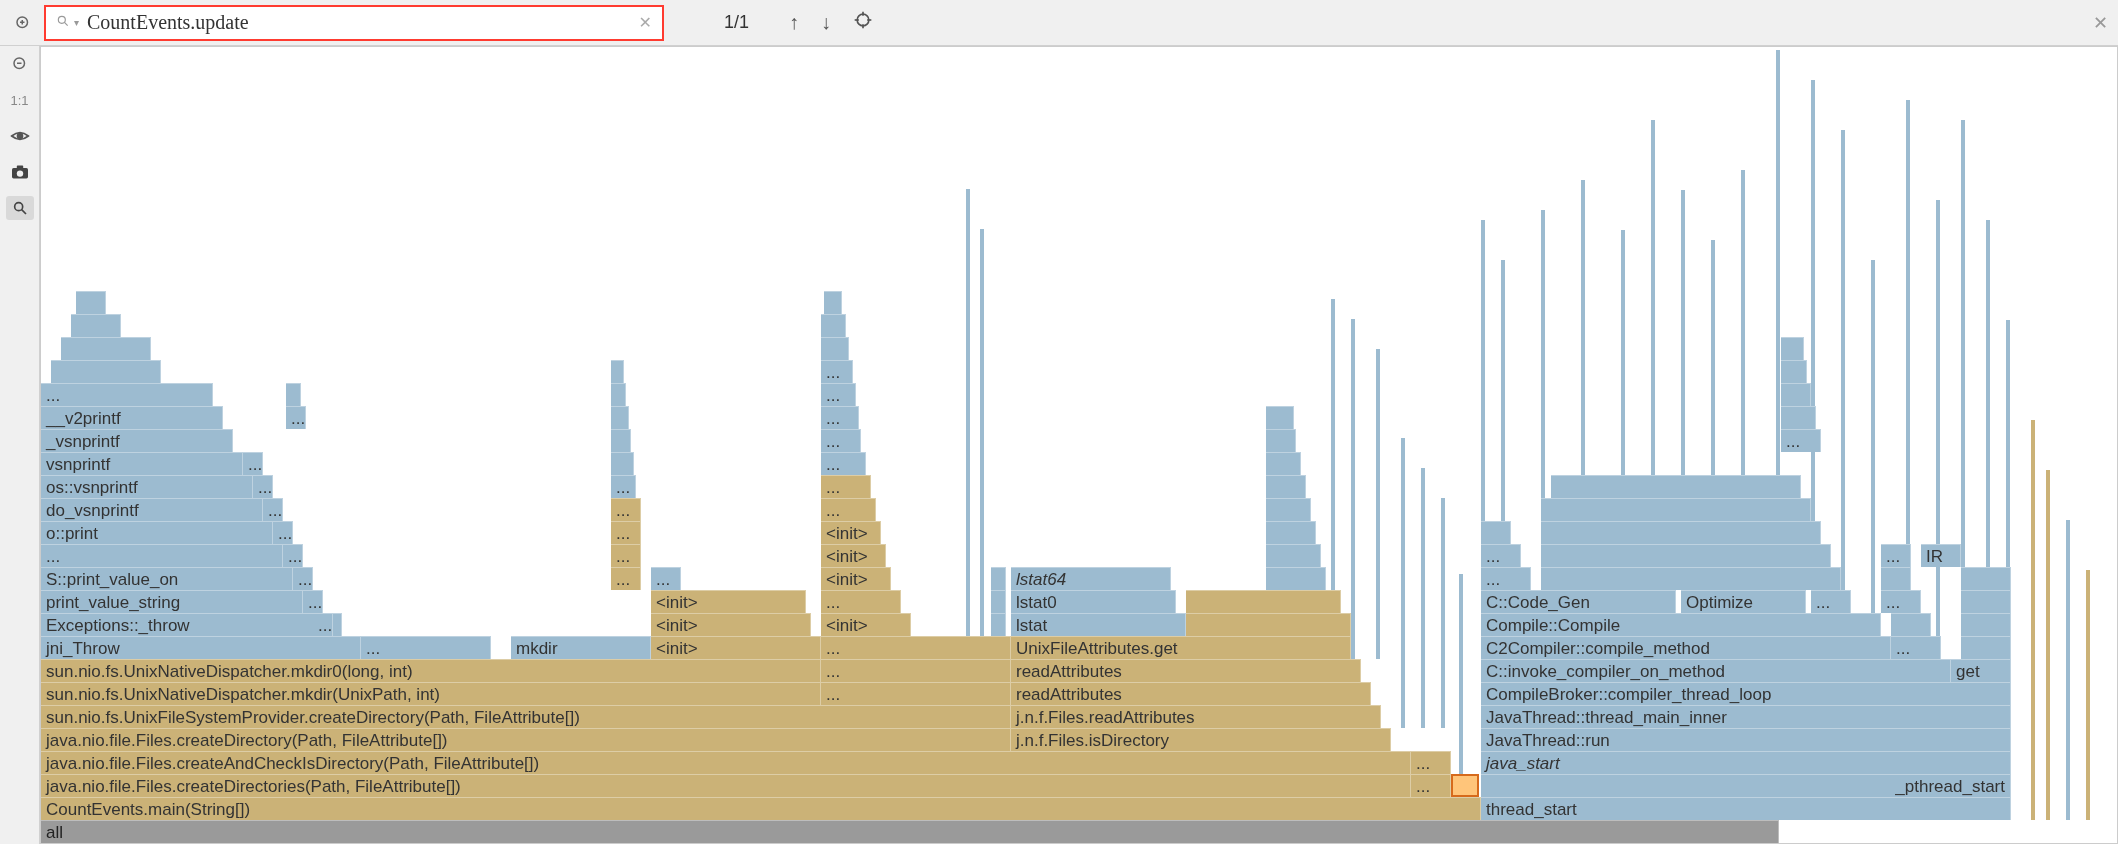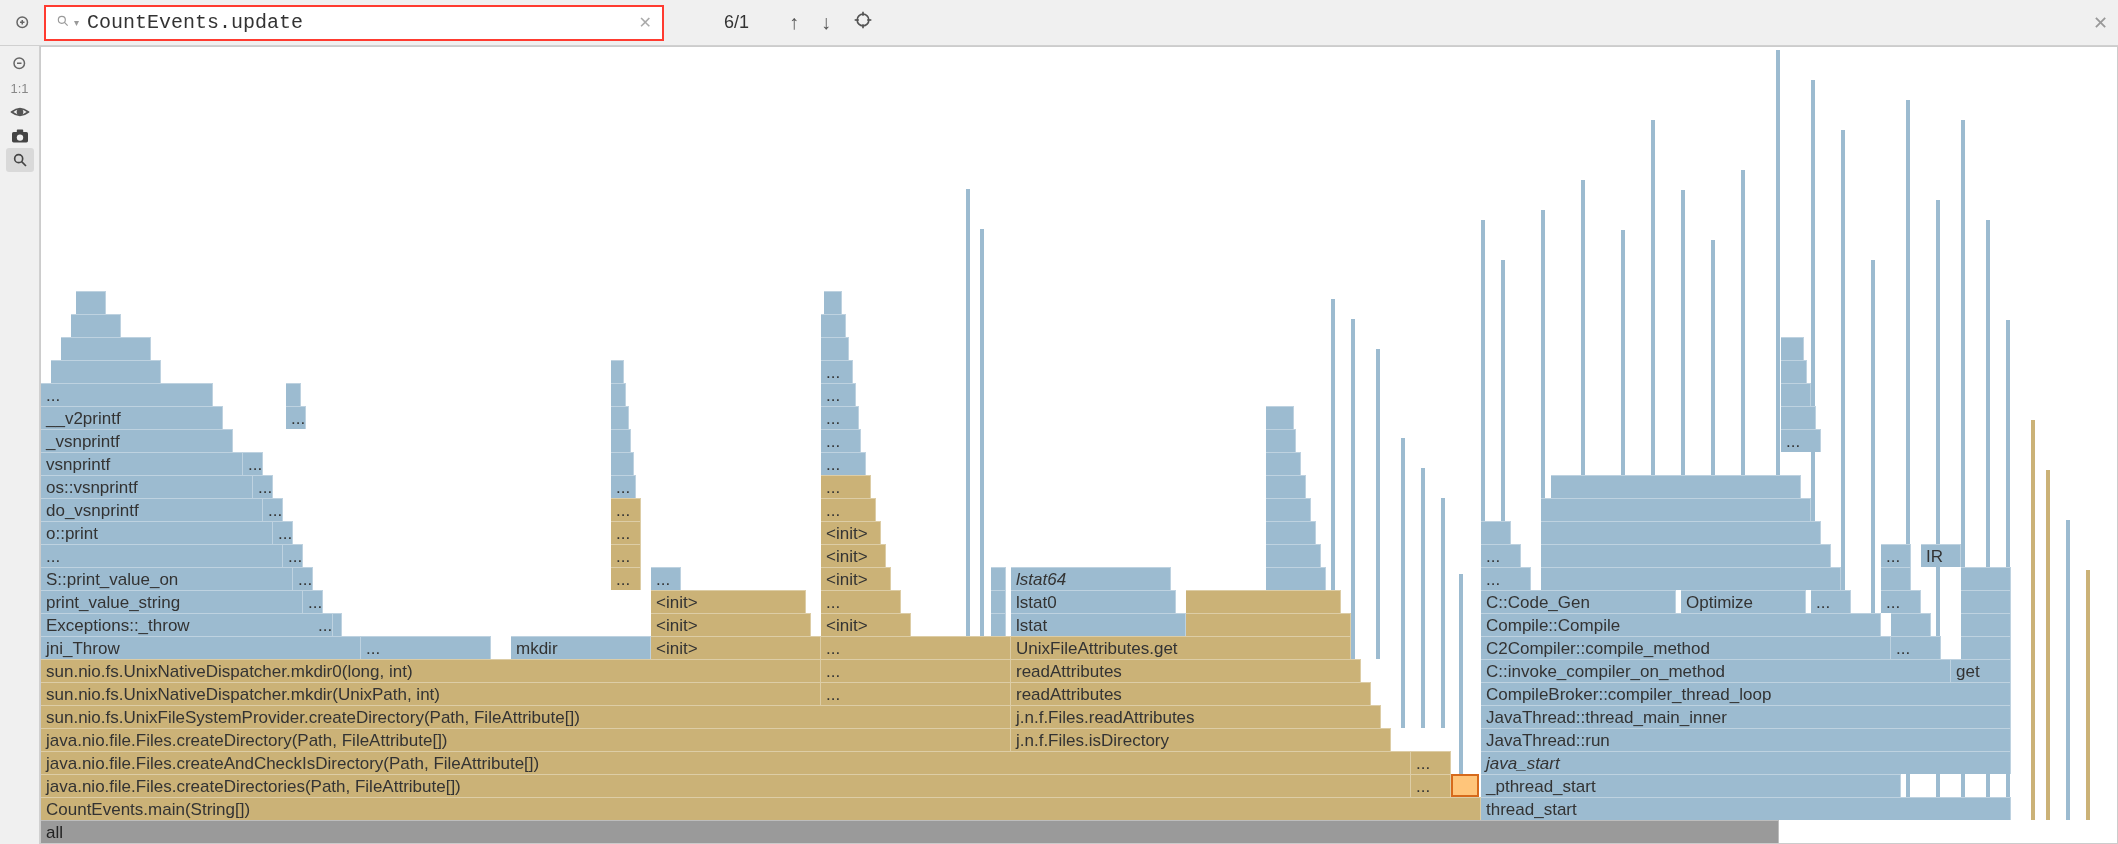--- a/index.html
+++ b/index.html
@@ -40,21 +40,21 @@
     display: flex;
     align-items: center;
     padding: 0 10px;
   }
   .search-wrap .mag { color: #999; font-size: 16px; margin-right: 4px; }
   .search-wrap .drop { color: #999; font-size: 10px; margin-right: 8px; }
   .search-wrap input {
     border: none; outline: none;
     flex: 1;
     font-size: 20px;
-    font-family: Liberation Mono, monospace;
+    font-family: Liberation Serif, serif;
     color: #333;
   }
   .search-wrap .clear { color: #aaa; cursor: pointer; font-size: 16px; }
   .match-count { margin-left: 60px; font-size: 18px; color: #333; }
   .nav-arrows { margin-left: 40px; display: flex; align-items: center; gap: 22px; }
   .nav-arrows span { color: #555; font-size: 20px; cursor: pointer; }
   .close-panel {
     position: absolute; right: 10px;
     color: #999; font-size: 18px; cursor: pointer;
   }
@@ -64,20 +64,21 @@
     position: absolute;
     top: 46px; left: 0;
     width: 40px;
     background: #f0f0f0;
     border-right: 1px solid #d0d0d0;
     bottom: 0;
     display: flex;
     flex-direction: column;
     align-items: center;
     padding-top: 6px;
+    gap: 12px;
   }
   .left-toolbar .side-btn {
     width: 28px; height: 24px;
     display: flex; align-items: center; justify-content: center;
     color: #555; font-size: 16px; cursor: pointer;
   }
   .side-btn.small-txt { font-size: 13px; font-weight: 500; color: #888; }
   .side-btn.active { background: #d9d9d9; border-radius: 3px; }
 
   
@@ -128,21 +129,21 @@
     <span class="mag">
       <svg width="14" height="14" viewBox="0 0 24 24" fill="none" stroke="#999" stroke-width="2">
         <circle cx="10" cy="10" r="6"></circle>
           <line x1="20" y1="20" x2="14.5" y2="14.5"></line>
       </svg>
     </span>
     <span class="drop">▾</span>
     <input type="text" value="CountEvents.update" style="">
     <span class="clear">✕</span>
   </div>
-  <div class="match-count">6/1</div>
+  <div class="match-count">1/1</div>
   <div class="nav-arrows">
     <span>↑</span>
     <span>↓</span>
     <span>
       <svg width="20" height="20" viewBox="0 0 24 24" fill="none" stroke="#555" stroke-width="2">
         <circle cx="12" cy="12" r="7"></circle>
           <line x1="12" y1="2" x2="12" y2="7"></line>
           <line x1="12" y1="17" x2="12" y2="22"></line>
         <line x1="2" y1="12" x2="7" y2="12"></line>
           <line x1="17" y1="12" x2="22" y2="12"></line>
@@ -213,21 +214,21 @@
   <div class="spike" style="left:1360px; height:290px; bottom:115px;"></div>
   <div class="spike" style="left:1380px; height:260px; bottom:115px;"></div>
   <div class="spike" style="left:1400px; height:230px; bottom:115px;"></div>
   <div class="spike" style="left:1418px; height:200px; bottom:69px;"></div>
 <div class="flame-row c-gray" style="left: 0px; width: 1738px; bottom: 0px;">all</div>
     <div class="flame-row c-yellow" style="left: 0px; width: 1440px; bottom: 23px;">CountEvents.main(String[])</div>
     <div class="flame-row c-blue" style="left: 1440px; width: 530px; bottom: 23px;">thread_start</div>
     <div class="flame-row c-yellow" style="left: 0px; width: 1370px; bottom: 46px;">java.nio.file.Files.createDirectories(Path, FileAttribute[])</div>
     <div class="flame-row c-yellow" style="left: 1370px; width: 40px; bottom: 46px;">...</div>
     <div class="flame-row c-hl" style="left: 1410px; width: 28px; bottom: 46px;"></div>
-    <div class="flame-row c-blue" style="left: 1440px; width: 420px; bottom: 46px;">_pthread_start</div>
+    <div class="flame-row c-blue" style="left: 1440px; width: 530px; bottom: 46px; text-align: right;">_pthread_start</div>
     <div class="flame-row c-yellow" style="left: 0px; width: 1370px; bottom: 69px;">java.nio.file.Files.createAndCheckIsDirectory(Path, FileAttribute[])</div>
     <div class="flame-row c-yellow" style="left: 1370px; width: 40px; bottom: 69px;">...</div>
     <div class="flame-row c-blue" style="left: 1440px; width: 530px; bottom: 69px; font-style: italic;">java_start</div>
     <div class="flame-row c-yellow" style="left: 0px; width: 970px; bottom: 92px;">java.nio.file.Files.createDirectory(Path, FileAttribute[])</div>
     <div class="flame-row c-yellow" style="left: 970px; width: 380px; bottom: 92px;">j.n.f.Files.isDirectory</div>
     <div class="flame-row c-blue" style="left: 1440px; width: 530px; bottom: 92px;">JavaThread::run</div>
     <div class="flame-row c-yellow" style="left: 0px; width: 970px; bottom: 115px;">sun.nio.fs.UnixFileSystemProvider.createDirectory(Path, FileAttribute[])</div>
     <div class="flame-row c-yellow" style="left: 970px; width: 370px; bottom: 115px;">j.n.f.Files.readAttributes</div>
     <div class="flame-row c-blue" style="left: 1440px; width: 530px; bottom: 115px;">JavaThread::thread_main_inner</div>
     <div class="flame-row c-yellow" style="left: 0px; width: 780px; bottom: 138px;">sun.nio.fs.UnixNativeDispatcher.mkdir(UnixPath, int)</div>

